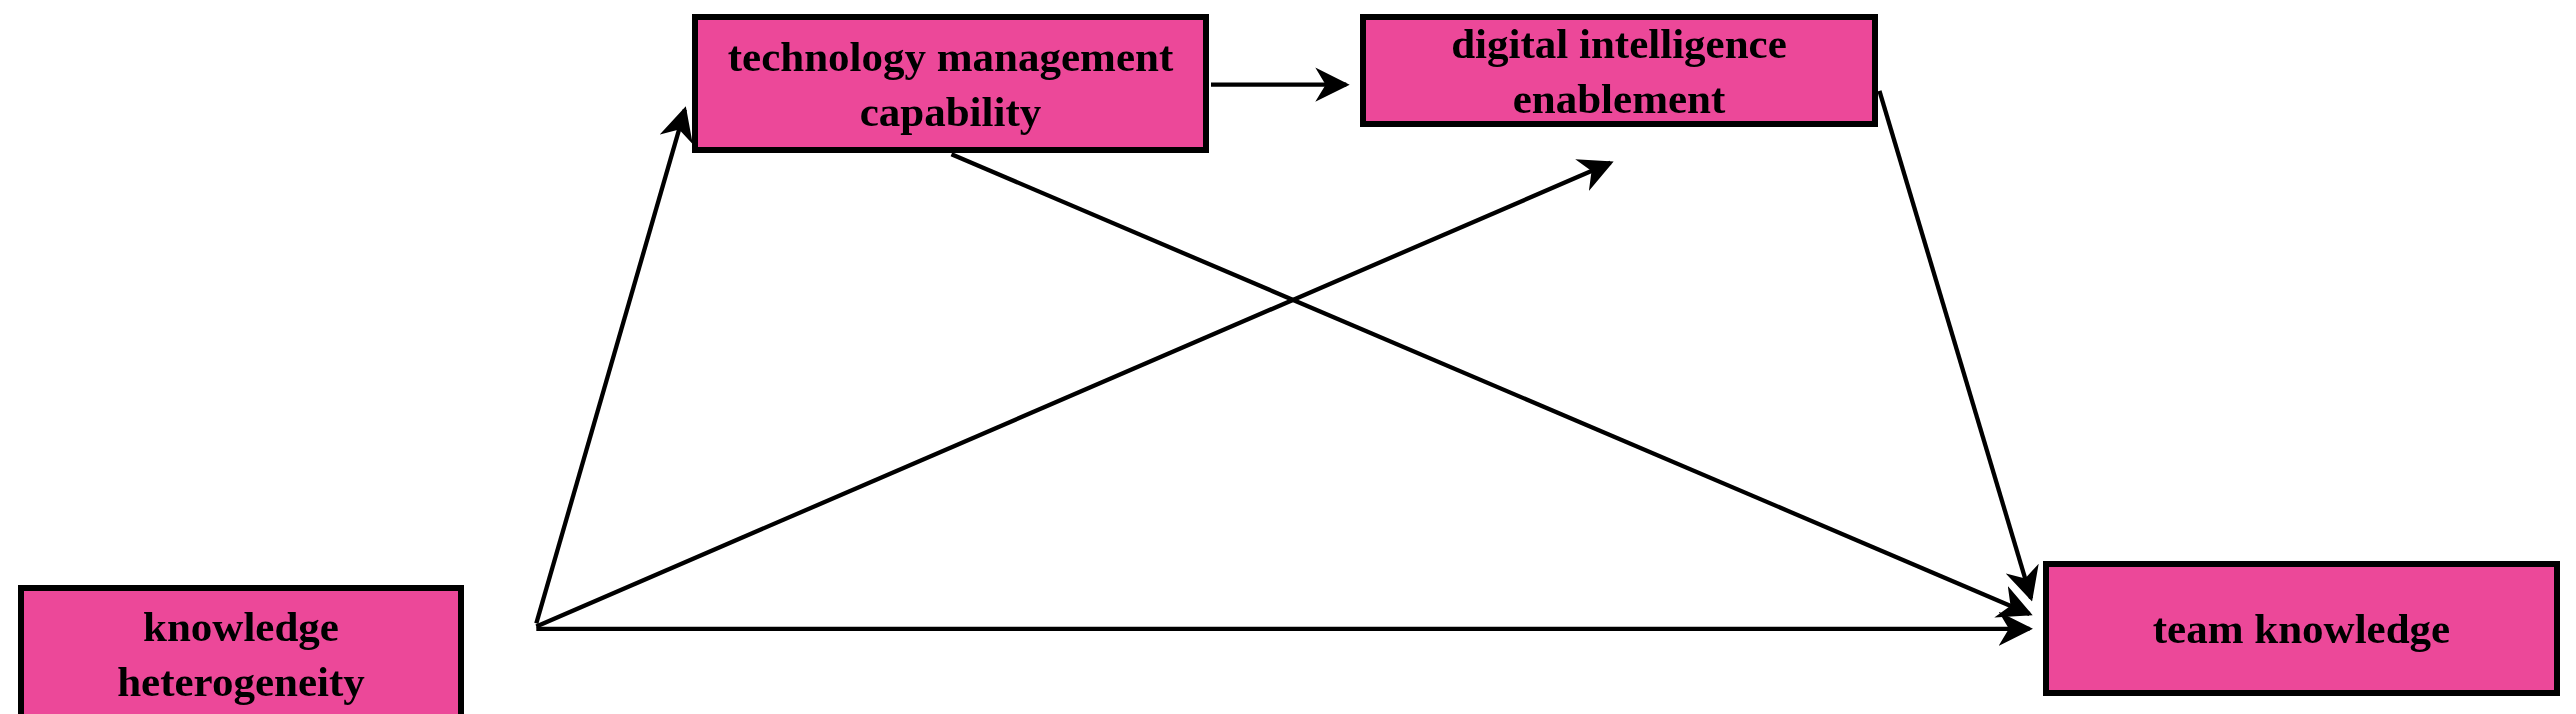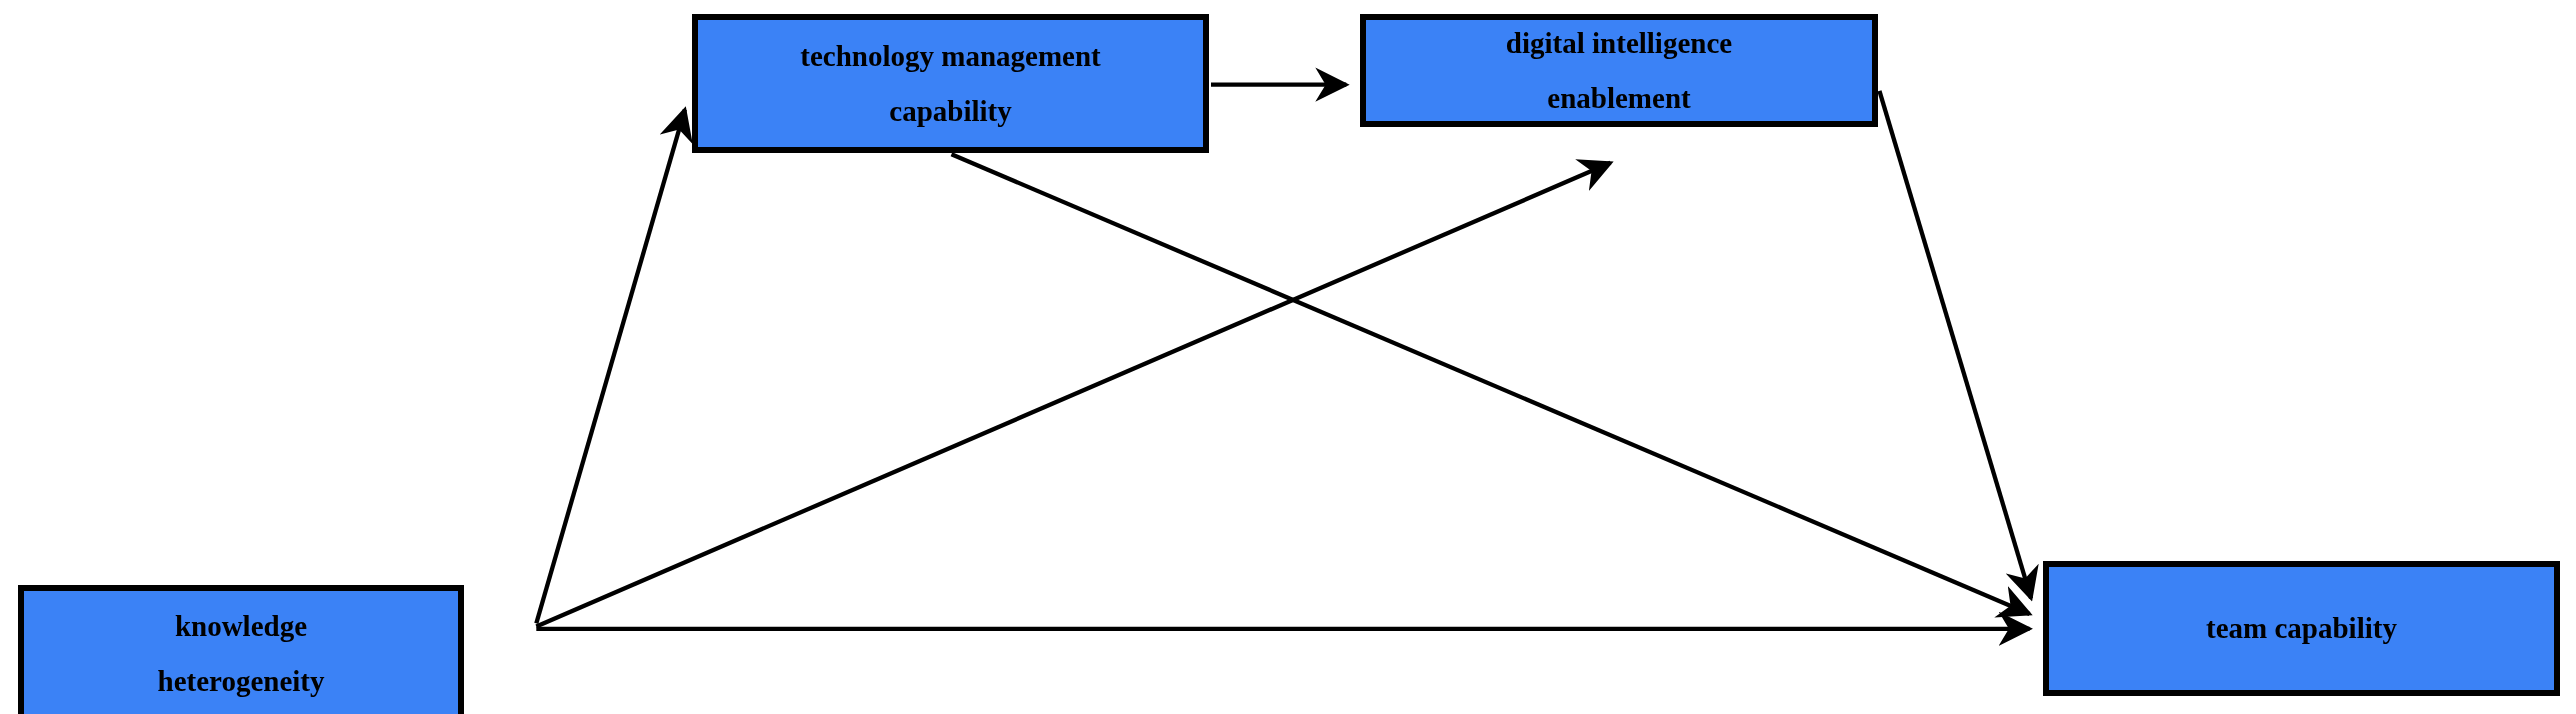--- a/index.html
+++ b/index.html
@@ -28,25 +28,25 @@
     stroke-width: 5.5;
     fill: none;
   }
   .node {
     position: absolute;
     box-sizing: border-box;
     display: flex;
     align-items: center;
     justify-content: center;
     text-align: center;
-    background: #3b82f6;
+    background: #ec4899;
     border: 6.3px solid #000000;
     color: #000000;
     font-weight: bold;
-    font-size: 29px;
+    font-size: 43px;
     line-height: 55px;
     white-space: pre-line;
   }
   #node-kh  { left: 18px;   top: 585px; width: 446px; height: 138px; }
   #node-tmc { left: 692px;  top: 14px;  width: 517px; height: 139px; }
   #node-die { left: 1360px; top: 14px;  width: 518px; height: 113px; }
   #node-tc  { left: 2043px; top: 561px; width: 517px; height: 135px; }
 </style>
 </head>
 <body>
@@ -75,16 +75,16 @@
 
   <div class="node" id="node-kh">knowledge
 heterogeneity</div>
 
   <div class="node" id="node-tmc">technology management
 capability</div>
 
   <div class="node" id="node-die">digital intelligence
 enablement</div>
 
-  <div class="node" id="node-tc">team capability</div>
+  <div class="node" id="node-tc">team knowledge</div>
 
 </div>
 
 
 </body></html>

